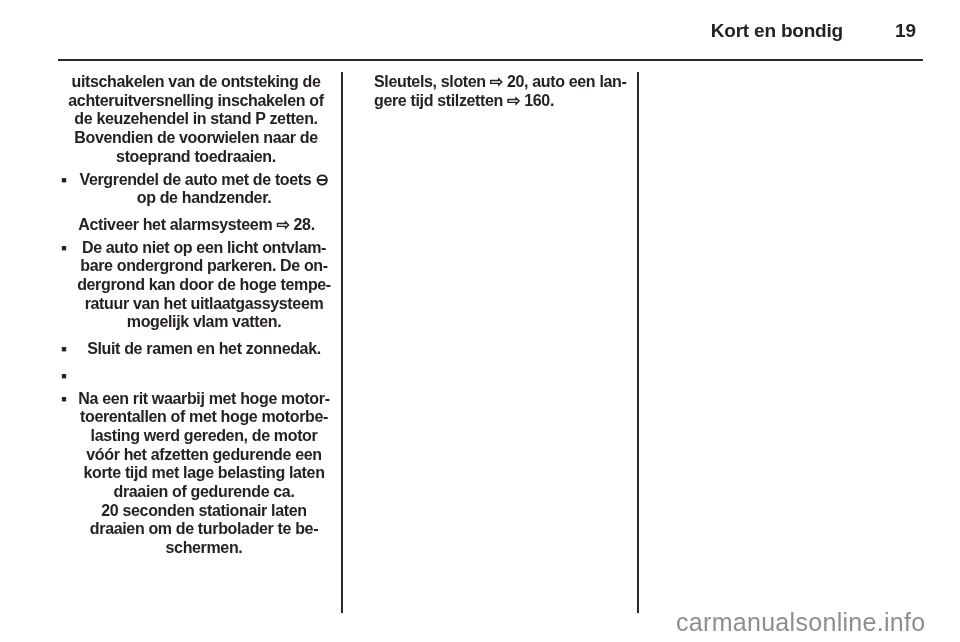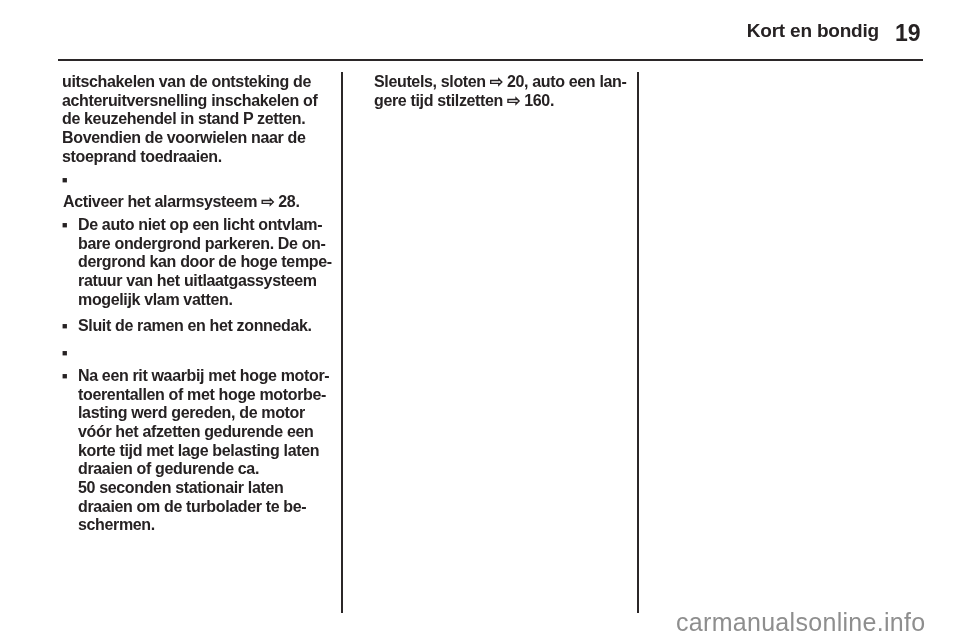--- a/index.html
+++ b/index.html
@@ -19,27 +19,26 @@
   .page-title {
     position: absolute;
     top: 20px;
     left: 0;
     width: 843px;
     text-align: right;
     font-size: 19px;
     font-weight: bold;
     letter-spacing: -0.2px;
     color: #262223;
-    padding-left: 36px;
   }
   .page-number {
     position: absolute;
     top: 20px;
     left: 895px;
-    font-size: 23px;
+    font-size: 19px;
     font-weight: bold;
     color: #262223;
   }
   .header-rule {
     position: absolute;
     left: 58px;
     top: 59px;
     width: 865px;
     height: 2px;
     background: #2b2728;
@@ -51,21 +50,21 @@
     height: 541px;
     background: #2b2728;
   }
   .vdivider.d1 { left: 341px; }
   .vdivider.d2 { left: 637px; }
 
   .col {
     position: absolute;
     top: 73px;
   }
-  .col.left  { left: 62px;  width: 280px; }
+  .col.left  { left: 56px;  width: 280px; text-align: center; }
   .col.mid   { left: 374px; width: 272px; }
 
   .para {
     margin: 0 0 4px 0;
     font-size: 16px;
     line-height: 18.7px;
     font-weight: bold;
     letter-spacing: -0.35px;
     white-space: pre-line;
     color: #262223;
@@ -109,20 +108,22 @@
   <div class="col left">
 
     <p class="para">uitschakelen van de ontsteking de
 achteruitversnelling inschakelen of
 de keuzehendel in stand P zetten.
 Bovendien de voorwielen naar de
 stoeprand toedraaien.</p>
 
     <div class="bullet-item">
       <span class="bullet-marker">■</span>
+      <p class="para bullet-text">Vergrendel de auto met de toets ⊖
+op de handzender.</p>
     </div>
 
     <p class="para sub-note">Activeer het alarmsysteem ⇨ 28.</p>
 
     <div class="bullet-item">
       <span class="bullet-marker">■</span>
       <p class="para bullet-text">De auto niet op een licht ontvlam-
 bare ondergrond parkeren. De on-
 dergrond kan door de hoge tempe-
 ratuur van het uitlaatgassysteem
@@ -139,21 +140,21 @@
     </div>
 
     <div class="bullet-item">
       <span class="bullet-marker">■</span>
       <p class="para bullet-text">Na een rit waarbij met hoge motor-
 toerentallen of met hoge motorbe-
 lasting werd gereden, de motor
 vóór het afzetten gedurende een
 korte tijd met lage belasting laten
 draaien of gedurende ca.
-50 seconden stationair laten
+20 seconden stationair laten
 draaien om de turbolader te be-
 schermen.</p>
     </div>
 
   </div>
 
   <div class="vdivider d1"></div>
 
   <div class="col mid">
     <p class="para">Sleutels, sloten ⇨ 20, auto een lan-

